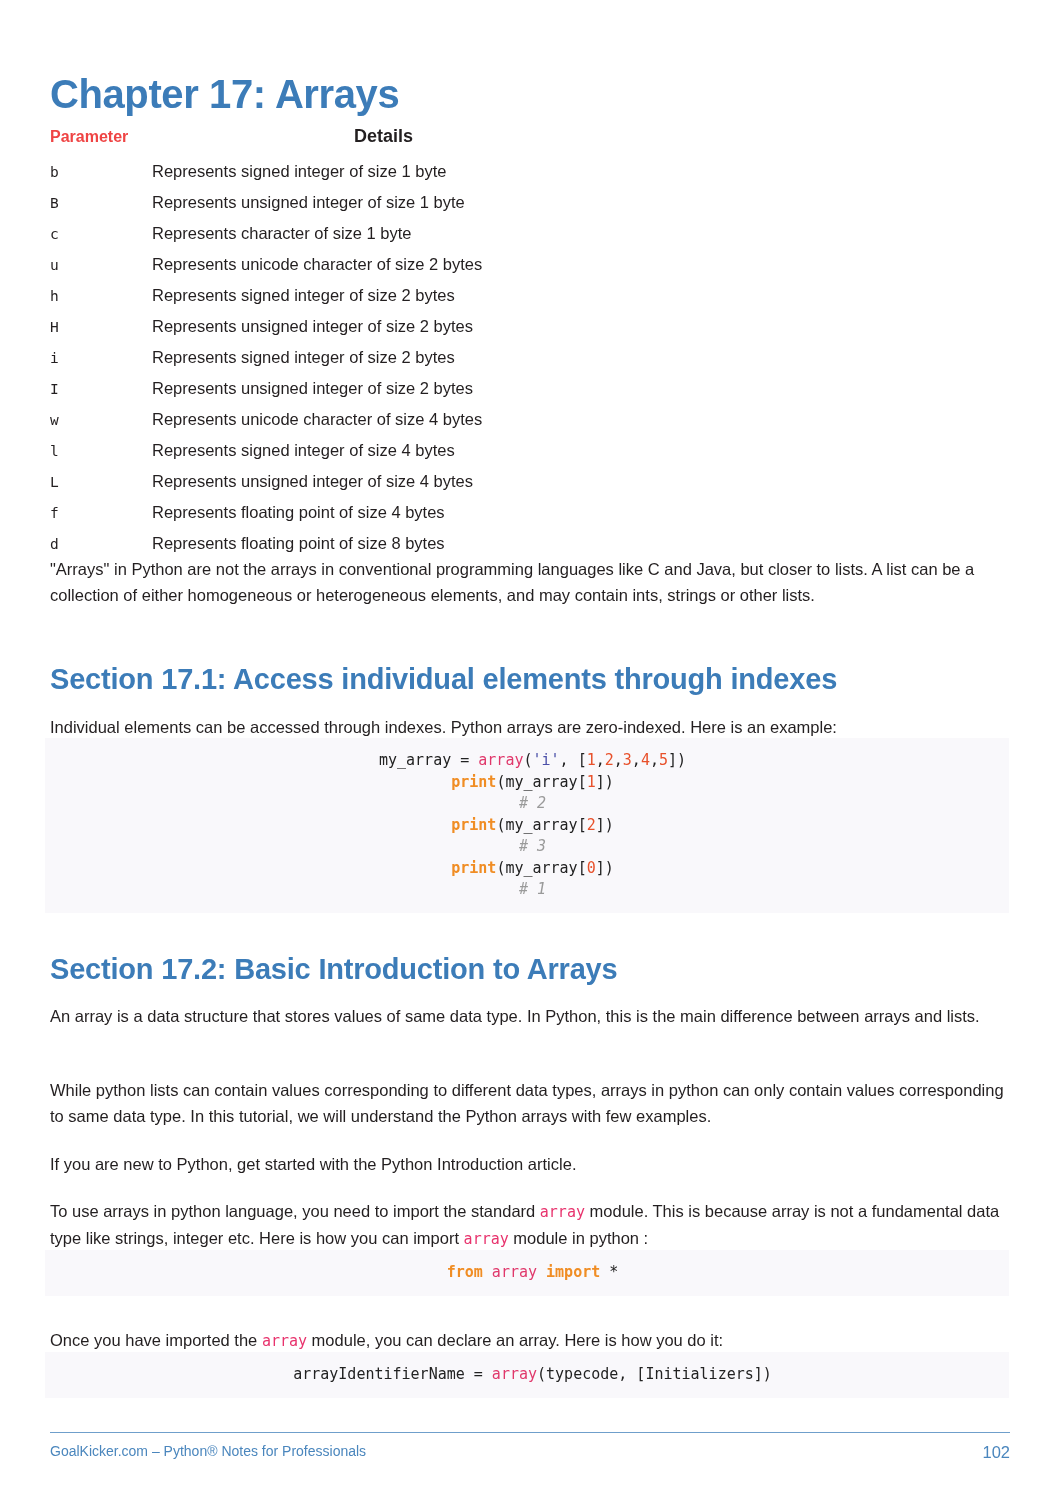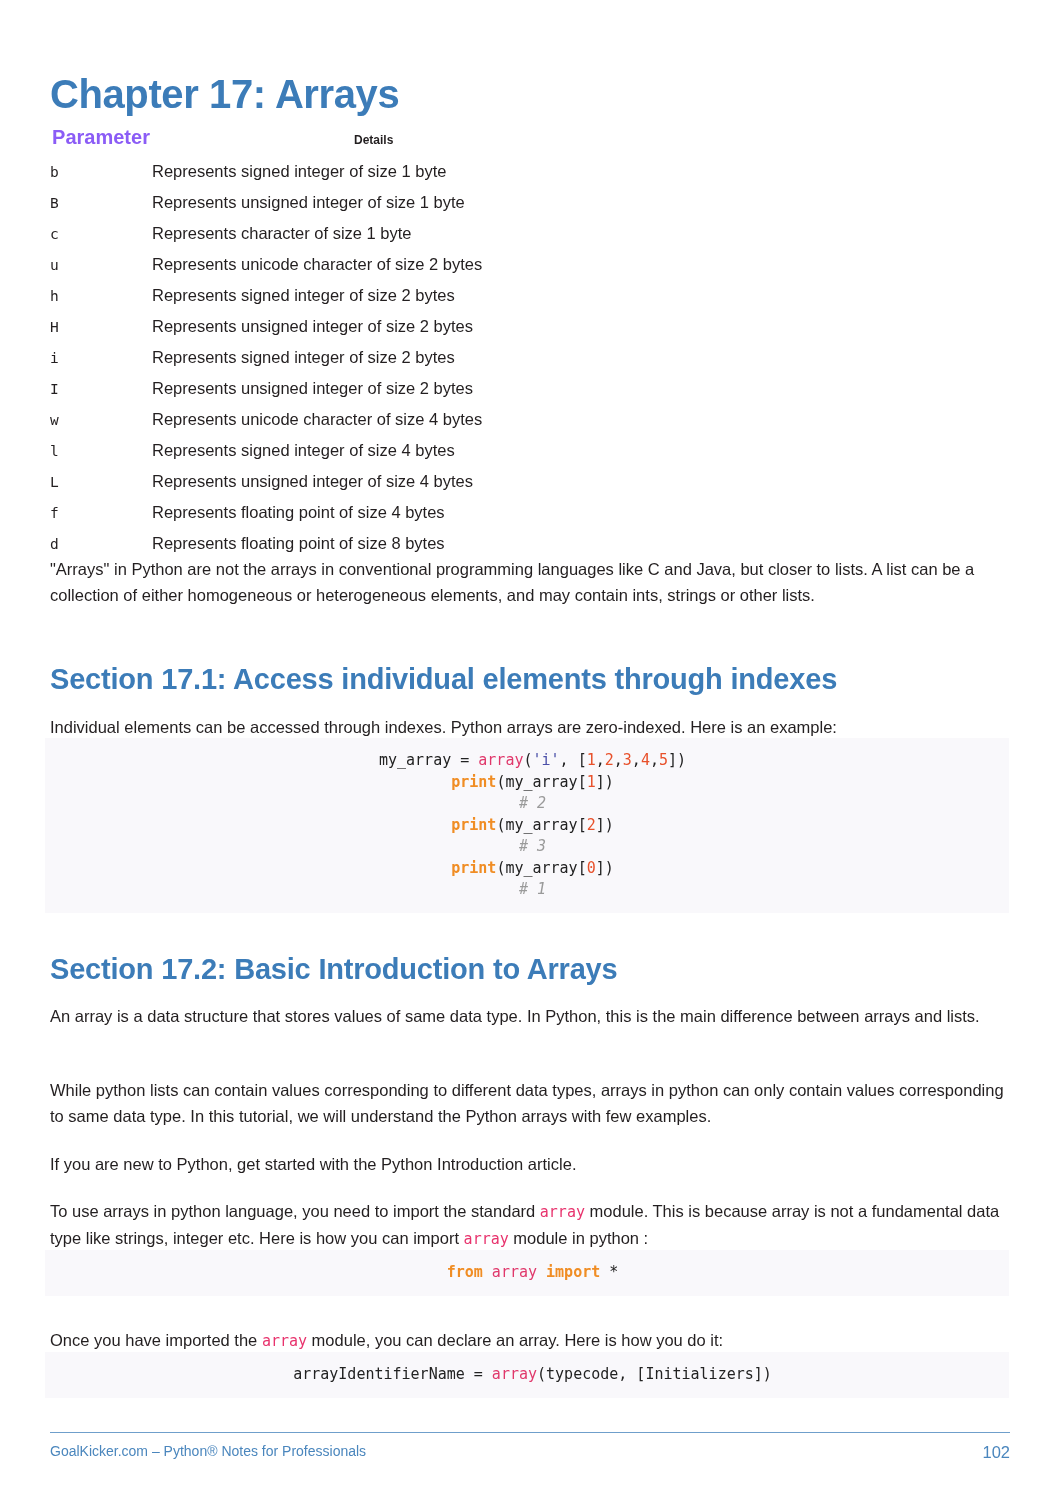--- a/index.html
+++ b/index.html
@@ -48,30 +48,30 @@
   }
   .param-table th,
   .param-table td {
     padding: 0;
     border: none;
     vertical-align: baseline;
   }
   .param-table tr { height: 30px; }
   .param-table th.col-param {
     width: 102px;
-    text-align: center;
-    font-size: 20px;
-    font-weight: bold;
-    color: #8b5cf6;
+    text-align: left;
+    font-size: 16px;
+    font-weight: bold;
+    color: #ef4444;
     padding-bottom: 2px;
   }
   .param-table th.col-details {
     text-align: left;
     padding-left: 202px;
-    font-size: 12px;
+    font-size: 18px;
     font-weight: bold;
     color: #231f20;
     padding-bottom: 2px;
   }
   .param-table td.cell-param {
     width: 102px;
     font-family: "DejaVu Sans Mono", monospace;
     font-size: 14.5px;
     color: #231f20;
     line-height: 30px;

